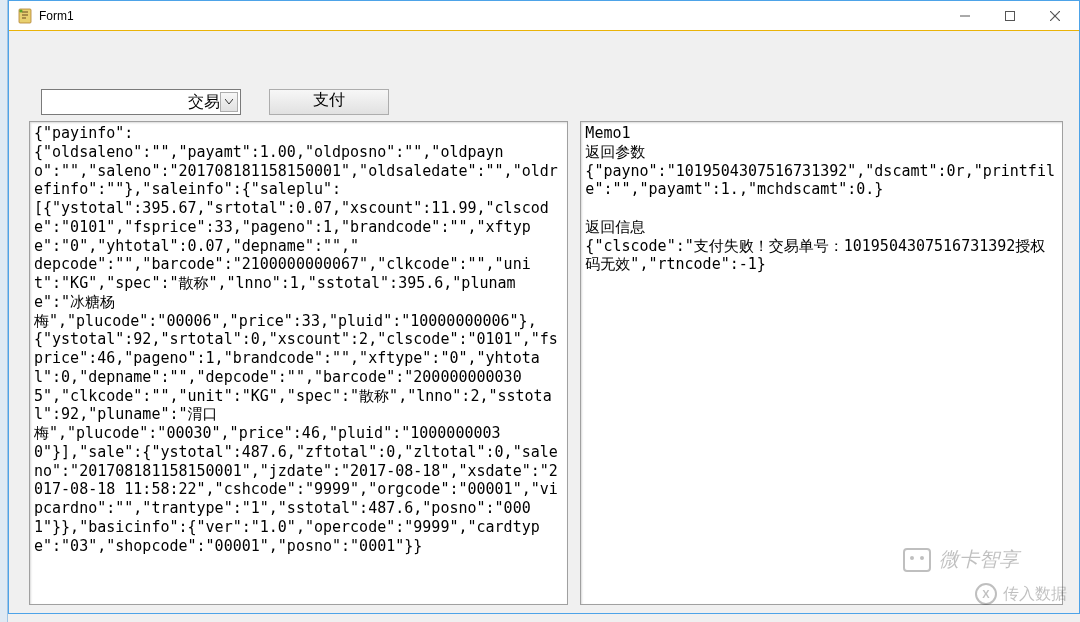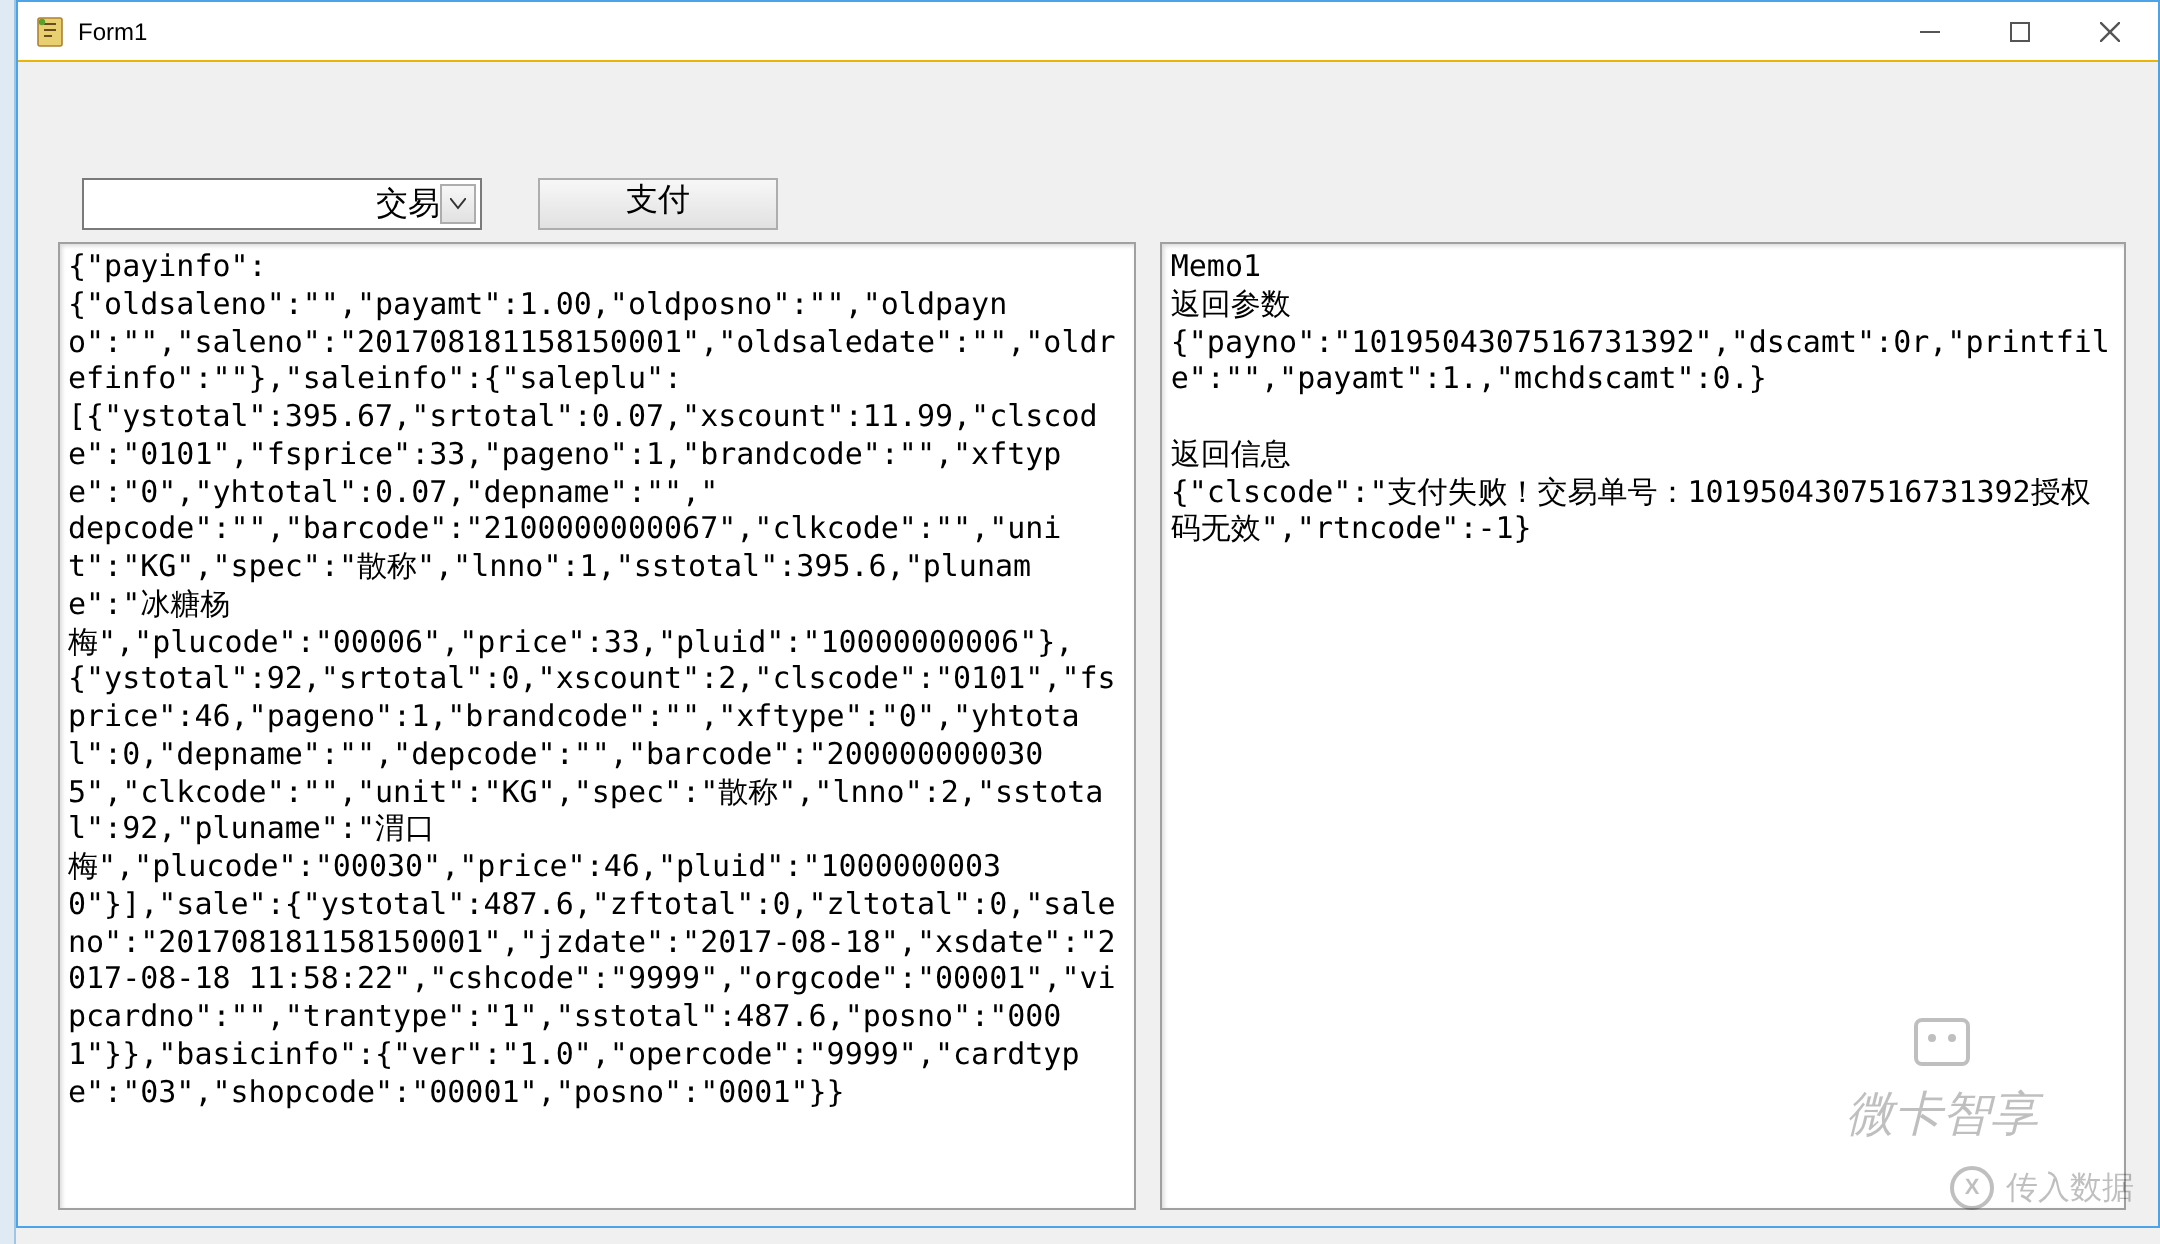--- a/index.html
+++ b/index.html
@@ -132,28 +132,27 @@
       white-space: pre-wrap;
       word-break: break-all;
       overflow: hidden;
     }
     .memo-left { flex: 1.12; }
     .memo-right { flex: 1; }
     .watermark-wc {
       position: absolute;
       right: 60px;
       bottom: 40px;
-      font-size: 24px;
+      font-size: 20px;
       color: rgba(0,0,0,0.25);
       display: flex;
       align-items: center;
       gap: 8px;
       pointer-events: none;
       font-style: italic;
-      flex-direction: column;
     }
     .wc-icon {
       width: 28px; height: 24px;
       border: 2px solid rgba(0,0,0,0.25);
       border-radius: 4px;
       position: relative;
     }
     .wc-icon::before, .wc-icon::after {
       content: '';
       position: absolute;

